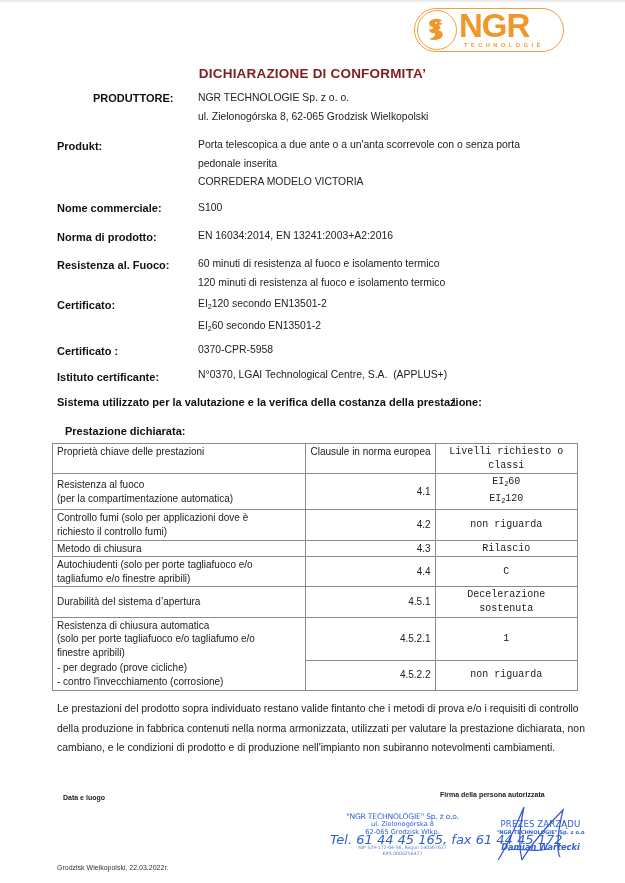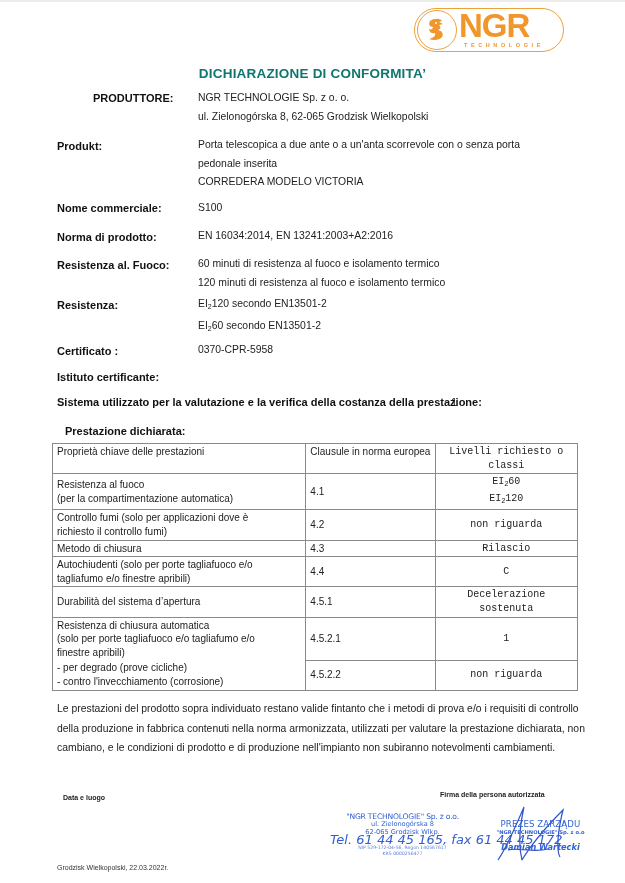--- a/index.html
+++ b/index.html
@@ -8,37 +8,37 @@
   .page { position: absolute; left: 0; top: 0; width: 625px; height: 883px; background: #fff; }
   .topline { position: absolute; left: 0; top: 0; width: 625px; height: 2px; background: #ececec; }
 
   
   .logo { position: absolute; left: 414px; top: 8px; width: 150px; height: 44px; border: 1.5px solid #f0a03a; border-radius: 22px; }
   .logo-circle { position: absolute; left: 2px; top: 1px; width: 40px; height: 40px; border-radius: 50%; border: 1.5px solid #f0a03a; display: flex; align-items: center; justify-content: center; }
   .logo-circle svg { width: 30px; height: 30px; }
   .logo-text { position: absolute; left: 44px; top: -2px; font-size: 33px; font-weight: bold; color: #f0962a; letter-spacing: -1px; font-family: "Liberation Sans", sans-serif; }
   .logo-sub { position: absolute; left: 49px; top: 33px; font-size: 5.5px; font-weight: bold; color: #f0962a; letter-spacing: 3.6px; }
 
-  .title { position: absolute; left: 0; width: 625px; top: 66px; text-align: center; font-size: 13.5px; font-weight: bold; letter-spacing: 0.2px; color: #0f766e; }
+  .title { position: absolute; left: 0; width: 625px; top: 66px; text-align: center; font-size: 13.5px; font-weight: bold; letter-spacing: 0.2px; color: #7f1d1d; }
 
   .field-label { position: absolute; left: 57px; font-size: 11px; font-weight: bold; color: #111; }
   .field-value { position: absolute; left: 198px; font-size: 10.4px; color: #222; line-height: 18.7px; }
   .field-value div { white-space: nowrap; }
 
   .sistema { position: absolute; left: 57px; top: 396px; font-size: 11px; font-weight: bold; color: #111; }
   .sistema-val { position: absolute; left: 451px; top: 396px; font-size: 11px; color: #111; }
   .prest-label { position: absolute; left: 65px; top: 425px; font-size: 11px; font-weight: bold; color: #111; }
 
   sub { font-size: 7px; vertical-align: -2px; }
 
   
   table.perf { position: absolute; left: 52px; top: 443px; width: 526px; border-collapse: collapse; font-size: 10px; color: #222; }
   table.perf td { border: 1px solid #8a8a8a; padding: 1px 4px; line-height: 13.6px; vertical-align: middle; }
   table.perf td.c1 { width: 249px; text-align: left; }
-  table.perf td.c2 { width: 127px; text-align: left; }
+  table.perf td.c2 { width: 127px; text-align: right; }
   table.perf td.c3 { width: 140px; text-align: center; font-family: Liberation Mono, monospace; }
   table.perf tr.hdr td { vertical-align: top; }
   table.perf td.nob-bottom { border-bottom: none; }
   table.perf td.nob-top { border-top: none; }
 
   .para { position: absolute; left: 57px; top: 699px; width: 530px; font-size: 10.4px; line-height: 19.5px; color: #222; }
 
   .data-luogo { position: absolute; left: 63px; top: 794px; font-size: 7px; font-weight: bold; color: #222; }
   .firma { position: absolute; left: 440px; top: 791px; font-size: 7px; font-weight: bold; color: #222; }
   .place-date { position: absolute; left: 57px; top: 864px; font-size: 7px; color: #333; }
@@ -95,30 +95,31 @@
 
   <div class="field-label" style="top:231px;">Norma di prodotto:</div>
   <div class="field-value" style="top:227px;">EN 16034:2014, EN 13241:2003+A2:2016</div>
 
   <div class="field-label" style="top:259px;">Resistenza al. Fuoco:</div>
   <div class="field-value" style="top:255px;">
     <div>60 minuti di resistenza al fuoco e isolamento termico</div>
     <div>120 minuti di resistenza al fuoco e isolamento termico</div>
   </div>
 
-  <div class="field-label" style="top:299px;">Resistenza:</div>
+  <div class="field-label" style="top:299px;">Certificato:</div>
   <div class="field-value" style="top:295px;">
     <div><span>EI</span><sub>2</sub><span>120 secondo EN13501-2</span></div>
     <div><span>EI</span><sub>2</sub><span>60 secondo EN13501-2</span></div>
   </div>
 
   <div class="field-label" style="top:345px;">Certificato :</div>
   <div class="field-value" style="top:341px;">0370-CPR-5958</div>
 
   <div class="field-label" style="top:371px;">Istituto certificante:</div>
+  <div class="field-value" style="top:366px; white-space:pre;">N°0370, LGAI Technological Centre, S.A.  (APPLUS+)</div>
 
   <div class="sistema">Sistema utilizzato per la valutazione e la verifica della costanza della prestazione:</div>
   <div class="sistema-val">1</div>
 
   <div class="prest-label">Prestazione dichiarata:</div>
 
   <table class="perf">
     <tbody>
         <tr class="hdr">
       <td class="c1">Proprietà chiave delle prestazioni</td>

